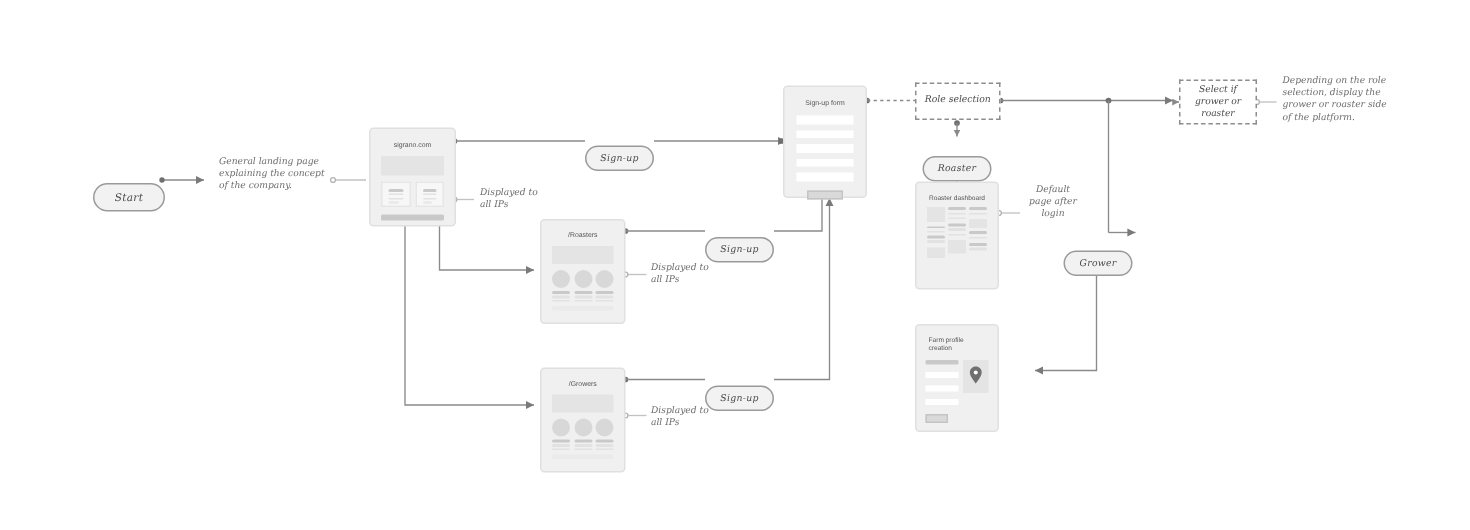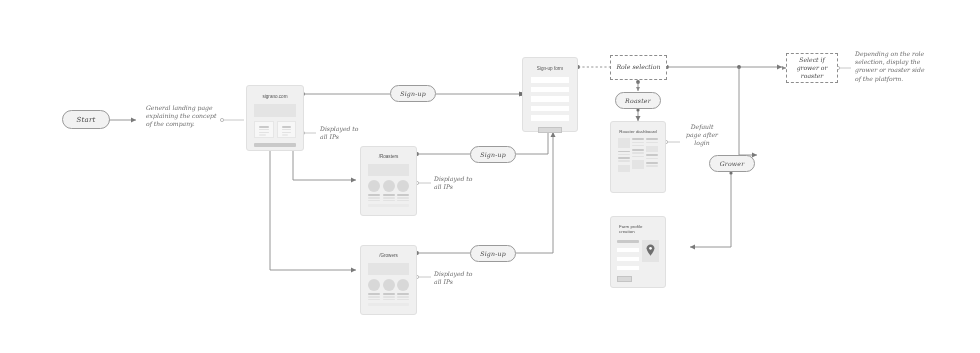--- a/index.html
+++ b/index.html
@@ -18,20 +18,21 @@
   .pill{
     position:absolute;
     border:1px solid #9a9a9a;
     border-radius:20px;
     background:#f2f2f2;
     display:flex;align-items:center;justify-content:center;
     font-style:italic;
     color:#4a4a4a;
     letter-spacing:.2px;
     box-sizing:border-box;
+    margin-top:12px;
   }
   .dashbox{
     position:absolute;
     border:1px dashed #8d8d8d;
     background:#ffffff;
     display:flex;align-items:center;justify-content:center;
     font-style:italic;
     color:#4a4a4a;
     box-sizing:border-box;
     text-align:center;

